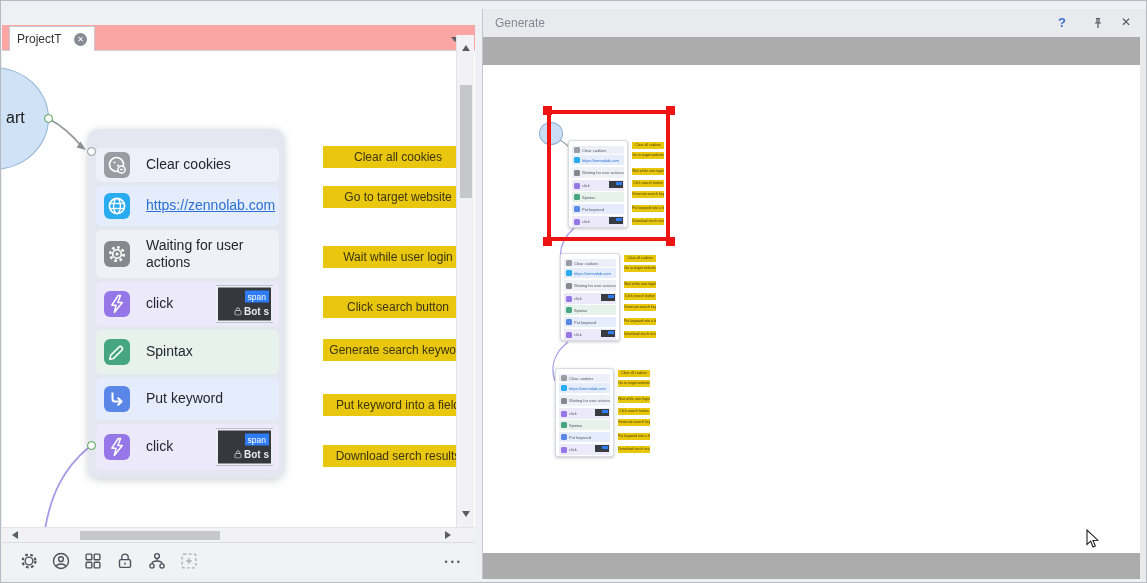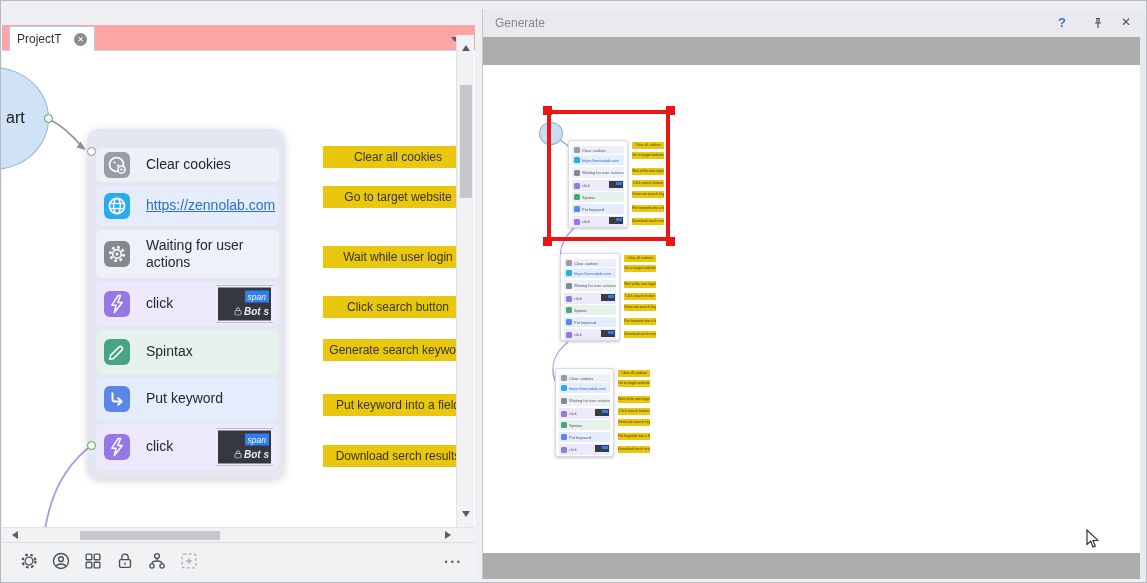--- a/index.html
+++ b/index.html
@@ -30,21 +30,21 @@
   .group { position:absolute; left:87px; top:128px; width:196px; height:349px;
            background:#e4e6f0; border-radius:10px; box-shadow:0 2px 8px rgba(80,85,110,.28); }
   .action-row { position:absolute; left:95px; width:183px; border-radius:5px; display:flex;
                 align-items:center; padding-left:8px; }
   .icon-box { width:26px; height:26px; border-radius:6px; flex:none; display:flex;
               align-items:center; justify-content:center; }
   .action-label { margin-left:16px; font-size:14px; color:#26262e; line-height:1.25; }
   .action-label.link { color:#2a6fd2; text-decoration:underline; }
   .action-label.wrap { width:120px; }
   .thumb { position:absolute; right:6px; top:50%; transform:translateY(-50%); width:57px;
-           height:37px; background:#35393f; border:2px solid #eceef4;font-style:italic; }
+           height:37px; background:#35393f; border:2px solid #eceef4; }
   .thumb-badge { position:absolute; right:2px; top:3px; background:#2e7cf6; color:#ffffff;
                  font-size:8.5px; padding:1px 3px; }
   .thumb-line { position:absolute; right:2px; top:18px; display:flex; align-items:center;
                 gap:2px; color:#e8eaed; font-size:10px; font-weight:bold; white-space:nowrap; }
 
   .comment { position:absolute; left:322px; width:150px; height:22px; font-size:12px;
              color:#3a3413; text-align:center; line-height:22px; white-space:nowrap; overflow:hidden; }
 
   .port { position:absolute; width:9px; height:9px; border-radius:50%; background:#ffffff; }
   .port.gray  { border:1.5px solid #8f9398; }

